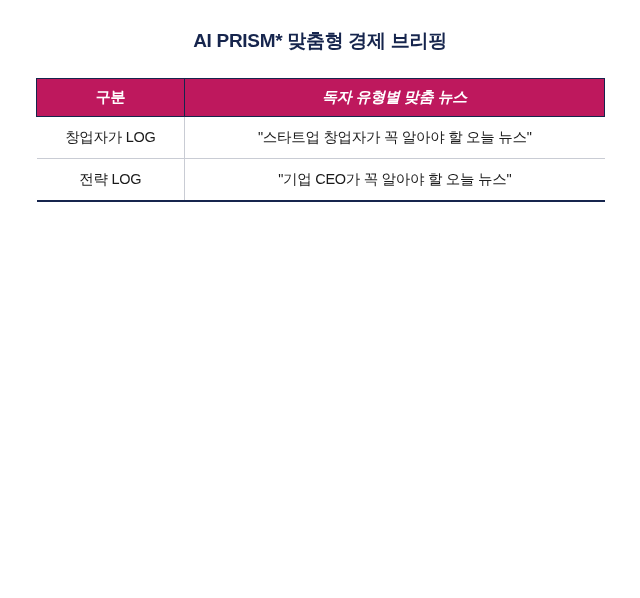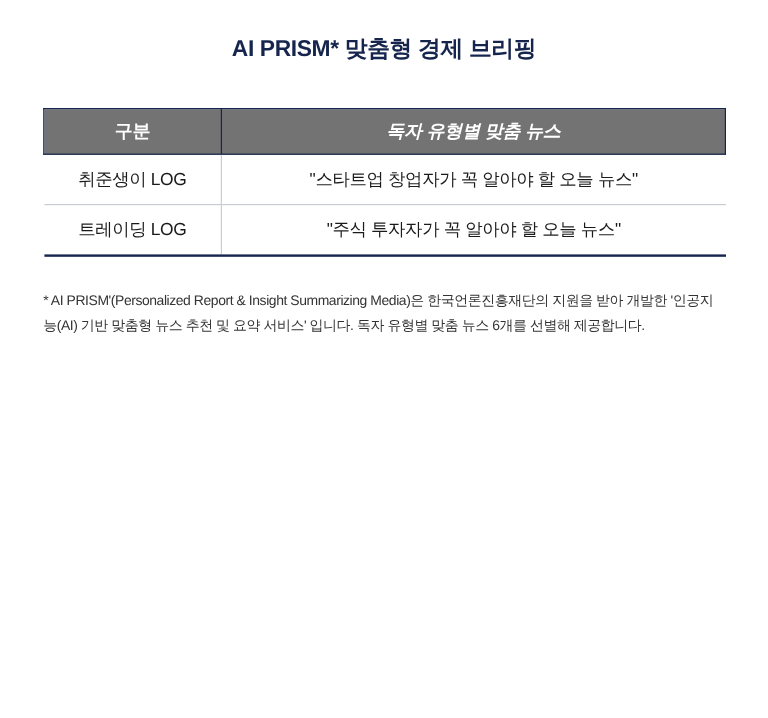--- a/index.html
+++ b/index.html
@@ -21,29 +21,29 @@
     padding: 0 36px;
     position: relative;
   }
   .title {
     text-align: center;
     font-size: 19px;
     font-weight: bold;
     color: #16254d;
     letter-spacing: -0.3px;
     padding-top: 28px;
-    padding-bottom: 36px;
+    padding-bottom: 24px;
   }
   table.brief {
     width: 568px;
     border-collapse: collapse;
     table-layout: fixed;
   }
   table.brief th {
-    background: #737373;
+    background: #be185d;
     color: #ffffff;
     font-size: 15px;
     font-weight: bold;
     height: 38px;
     text-align: center;
     letter-spacing: -0.2px;
     border: 1px solid #16254d;
   }
   table.brief th.col-type { width: 148px; }
   table.brief th.col-news { width: 420px; font-style: italic; }
@@ -82,25 +82,24 @@
 
   <table class="brief">
     <thead>
       <tr>
         <th class="col-type">구분</th>
         <th class="col-news">독자 유형별 맞춤 뉴스</th>
       </tr>
     </thead>
     <tbody>
       <tr>
-        <td class="cell-type">취준생이 LOG</td>
+        <td class="cell-type">창업자가 LOG</td>
         <td class="cell-news">"스타트업 창업자가 꼭 알아야 할 오늘 뉴스"</td>
       </tr>
       <tr>
-        <td class="cell-type">트레이딩 LOG</td>
-        <td class="cell-news">"주식 투자자가 꼭 알아야 할 오늘 뉴스"</td>
+        <td class="cell-type">전략 LOG</td>
+        <td class="cell-news">"기업 CEO가 꼭 알아야 할 오늘 뉴스"</td>
       </tr>
     </tbody>
   </table>
 
-  <div class="footnote">* AI PRISM'(Personalized Report &amp; Insight Summarizing Media)은 한국언론진흥재단의 지원을 받아 개발한 '인공지능(AI) 기반 맞춤형 뉴스 추천 및 요약 서비스' 입니다. 독자 유형별 맞춤 뉴스 6개를 선별해 제공합니다.</div>
 
 </div>
 
 </body></html>

